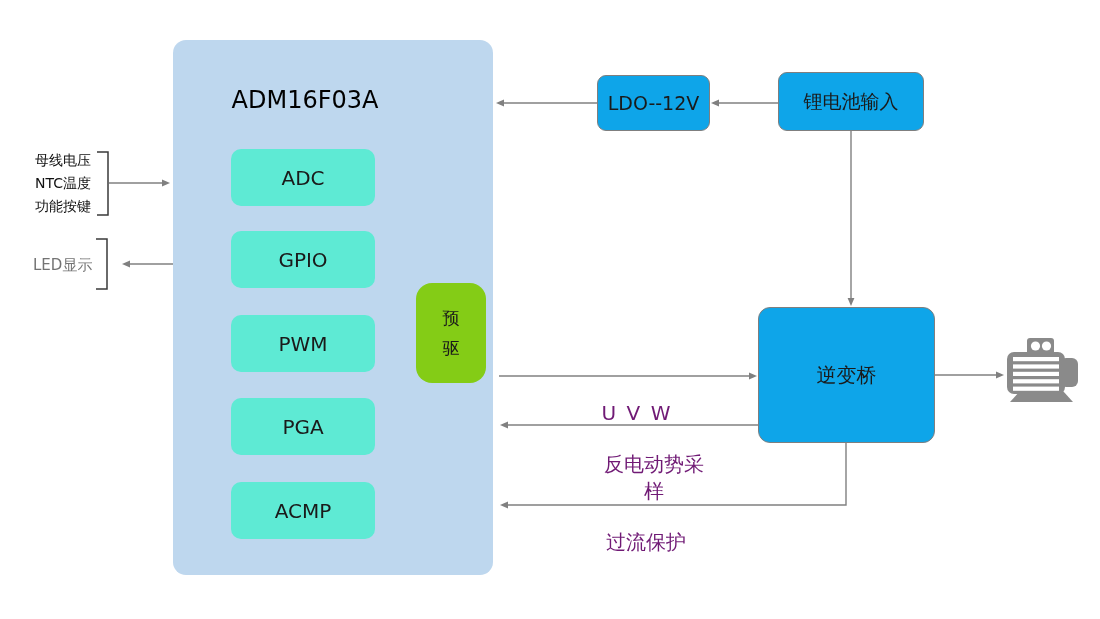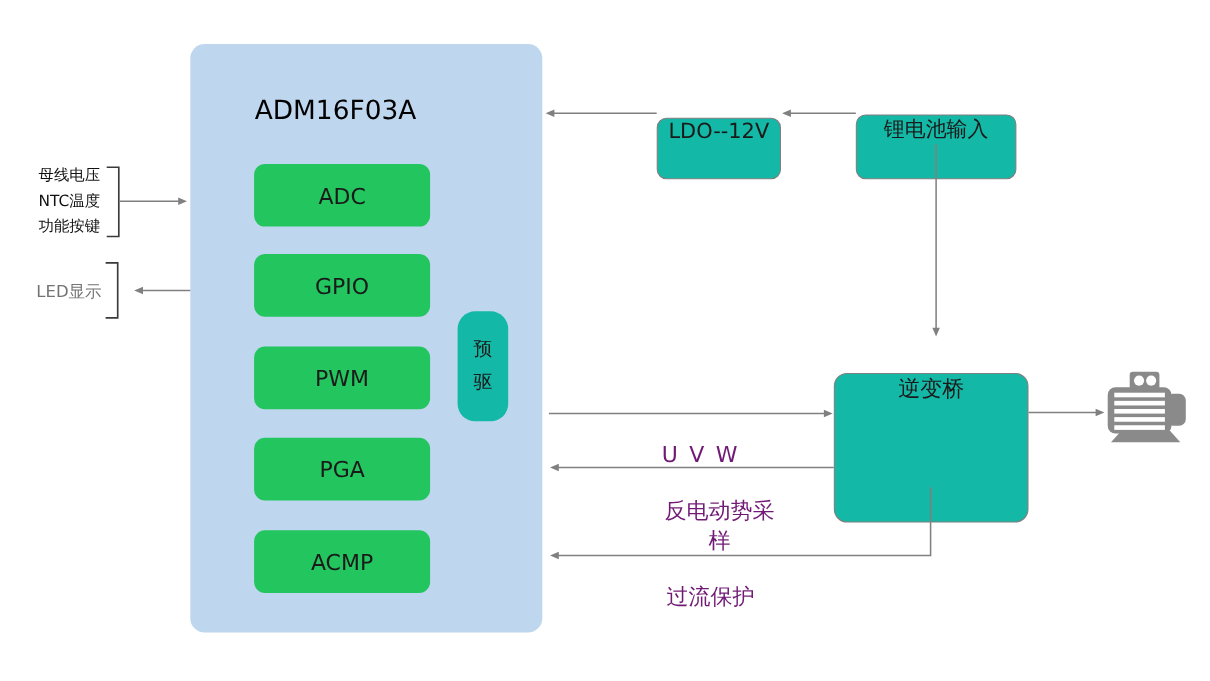--- a/index.html
+++ b/index.html
@@ -16,43 +16,42 @@
   .chip{
     left:173px;top:40px;width:320px;height:535px;
     background:#bed7ee;border-radius:13px;
   }
   .chip-title{
     left:231px;top:87px;width:148px;height:26px;
     font-size:24px;line-height:26px;text-align:center;
     color:#000000;
   }
   .module{
-    left:231px;width:160px;height:57px;
-    background:#22c55e;border-radius:10px;
+    left:231px;width:144px;height:57px;
+    background:#5eead4;border-radius:10px;
     font-size:20px;text-align:center;
     display:flex;align-items:center;justify-content:center;
   }
   .module.m0{top:149px;}
   .module.m1{top:231px;}
   .module.m2{top:315px;}
   .module.m3{top:398px;}
   .module.m4{top:482px;}
   .predriver{
-    left:416px;top:283px;width:46px;height:100px;
-    background:#14b8a6;border-radius:16px;
+    left:416px;top:283px;width:70px;height:100px;
+    background:#84cc16;border-radius:16px;
     font-size:17px;line-height:30px;text-align:center;
     display:flex;align-items:center;justify-content:center;
   }
   .predriver .vtxt{width:18px;word-break:break-all;}
   
   .obox{
-    background:#14b8a6;border:1.5px solid #7f7f7f;border-radius:9px;
-    display:flex;align-items:flex-start;justify-content:center;
+    background:#0ea5e9;border:1.5px solid #7f7f7f;border-radius:9px;
+    display:flex;align-items:center;justify-content:center;
     box-sizing:border-box;
-    margin-top:32px;
   }
   .ldo{left:597px;top:75px;width:113px;height:56px;font-size:19px;}
   .battery{left:778px;top:72px;width:146px;height:59px;font-size:19px;}
   .inverter{left:758px;top:307px;width:177px;height:136px;font-size:20px;border-radius:12px;}
   
   .input-labels{
     left:28px;top:149px;width:70px;
     font-size:14px;line-height:23px;text-align:center;color:#111;
   }
   .led-label{

